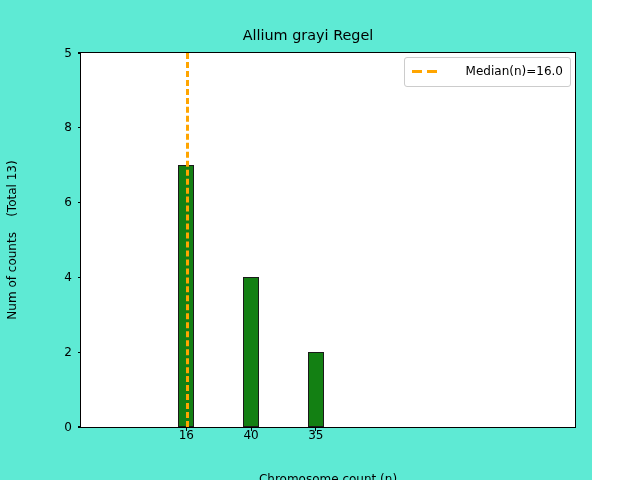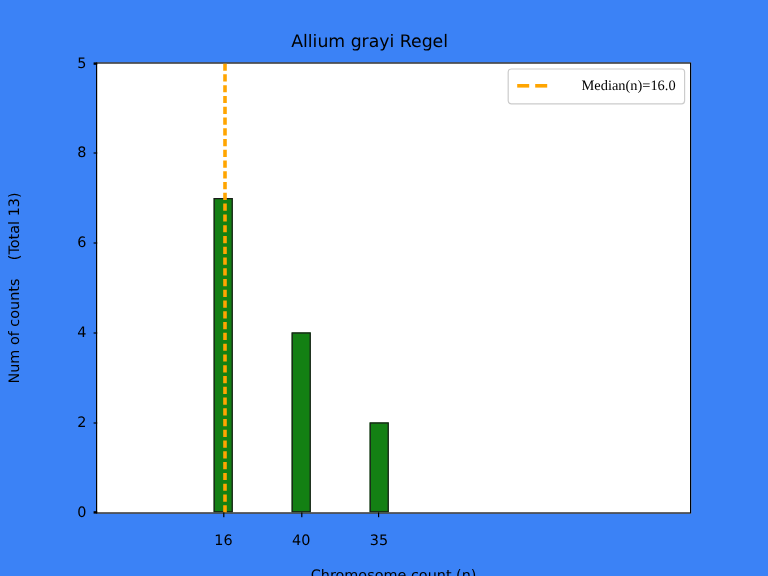--- a/index.html
+++ b/index.html
@@ -11,23 +11,23 @@
   body {
     width: 640px;
     height: 480px;
     overflow: hidden;
     font-family: "DejaVu Sans", sans-serif;
     color: #000000;
   }
 
   #figure {
     position: relative;
-    width: 640px;
+    width: 592px;
     height: 480px;
-    background: #3b82f6;
+    background: #5eead4;
   }
 
   
   #chart-title {
     position: absolute;
     left: 0;
     top: 27px;
     width: 640px;
     text-align: center;
     font-size: 14.4px;
@@ -115,21 +115,21 @@
     position: absolute;
     left: -0.55px;
     top: 0;
     width: 1.1px;
     height: 3.5px;
     background: #000000;
   }
   .xtick .tick-label {
     position: absolute;
     left: -30px;
-    top: 15px;
+    top: 0;
     width: 60px;
     font-size: 12px;
     line-height: 17px;
     text-align: center;
     white-space: nowrap;
   }
 
   
   #xlabel {
     position: absolute;
@@ -171,21 +171,20 @@
     right: 4px;
     top: 4px;
     box-sizing: border-box;
     border: 1px solid #cccccc;
     border-radius: 3px;
     background: #ffffff;
     padding: 5px 7px 6px 7px;
     display: flex;
     align-items: flex-start;
     gap: 24px;
-    font-family: Liberation Serif, serif;
   }
   #legend-swatch {
     position: relative;
     width: 30px;
     height: 17px;
     flex: none;
   }
   #legend-swatch .seg {
     position: absolute;
     top: 7px;

